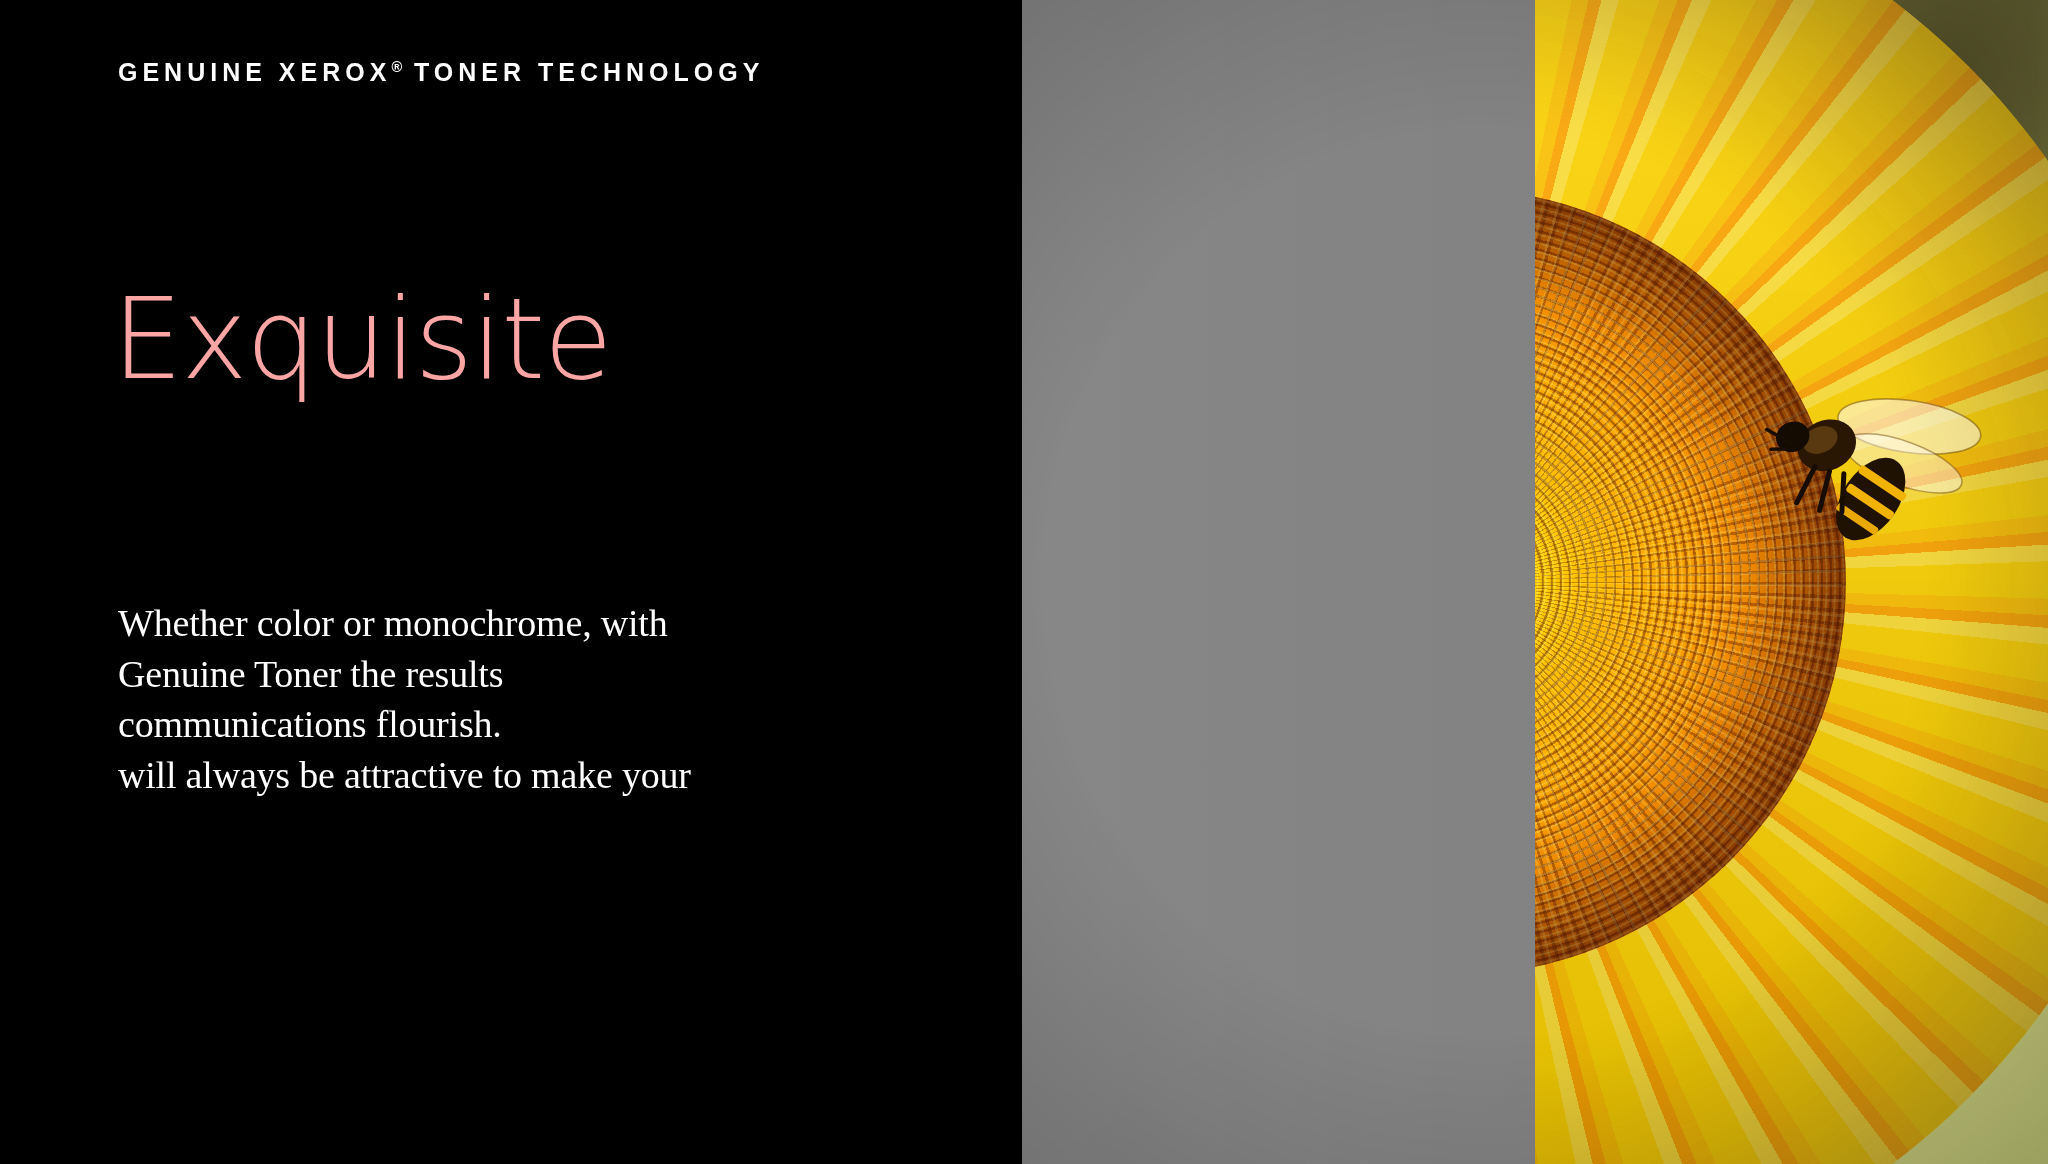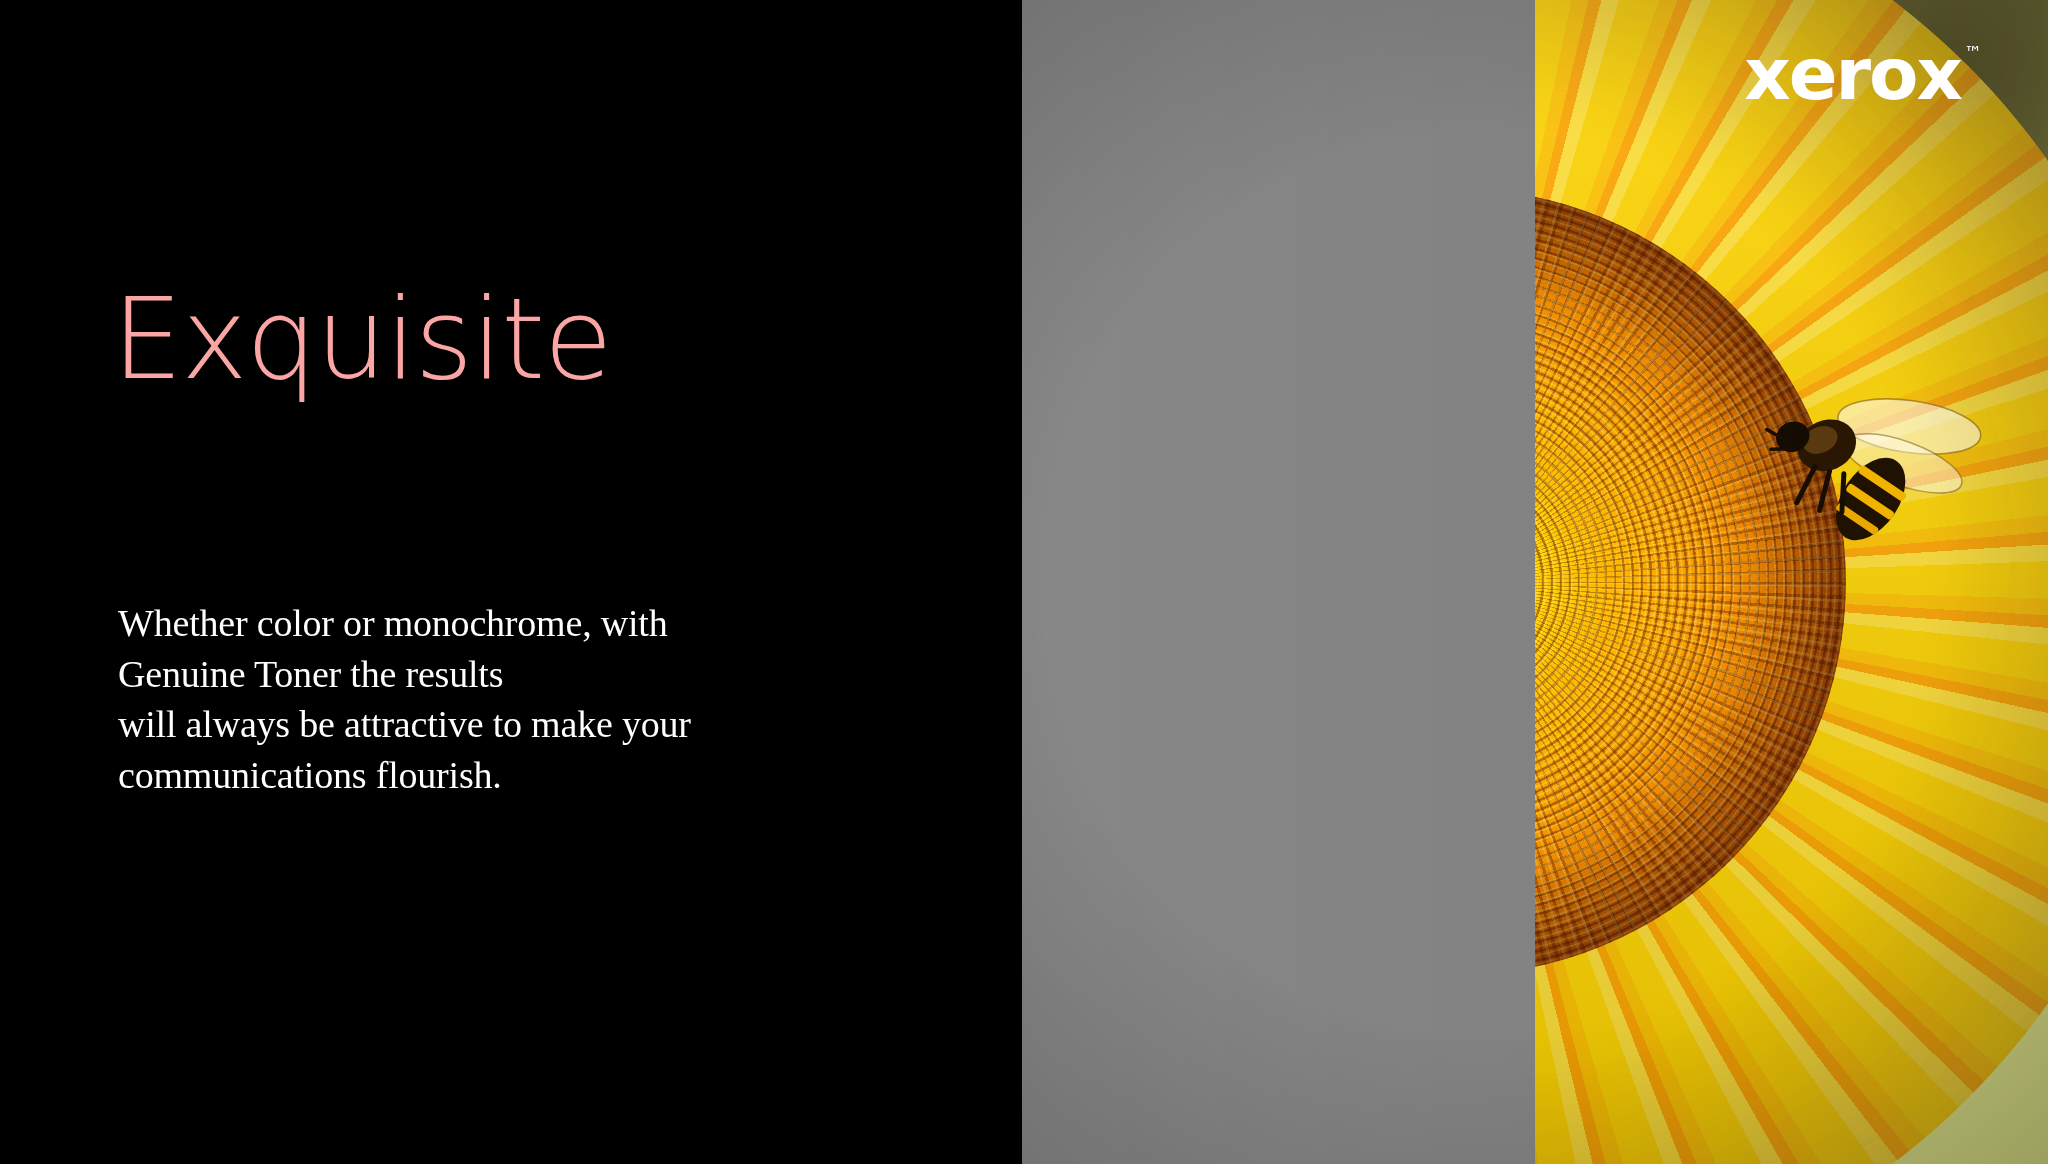--- a/index.html
+++ b/index.html
@@ -198,35 +198,34 @@
         </g>
       </svg>
 
       <div class="vignette"></div>
 
       <div class="mono-half">
         <div class="mono-fallback"></div>
       </div>
     </div>
 
-    <div class="logo">
-      <span>xerox</span>
-      <span class="tm">™</span>
-    </div>
   </div>
 
   <div class="left-panel">
 
+    <div class="eyebrow">
+      <span>GENUINE XEROX</span><sup>®</sup><span> TONER TECHNOLOGY</span>
+    </div>
 
     <div class="headline">
       <div>Exquisite</div>
     </div>
 
     <div class="body-copy">
       <div>Whether color or monochrome, with</div>
       <div>Genuine Toner the results</div>
+      <div>communications flourish.</div>
       <div>will always be attractive to make your</div>
-      <div>communications flourish.</div>
     </div>
 
   </div>
 
 </div>
 
 </body></html>

